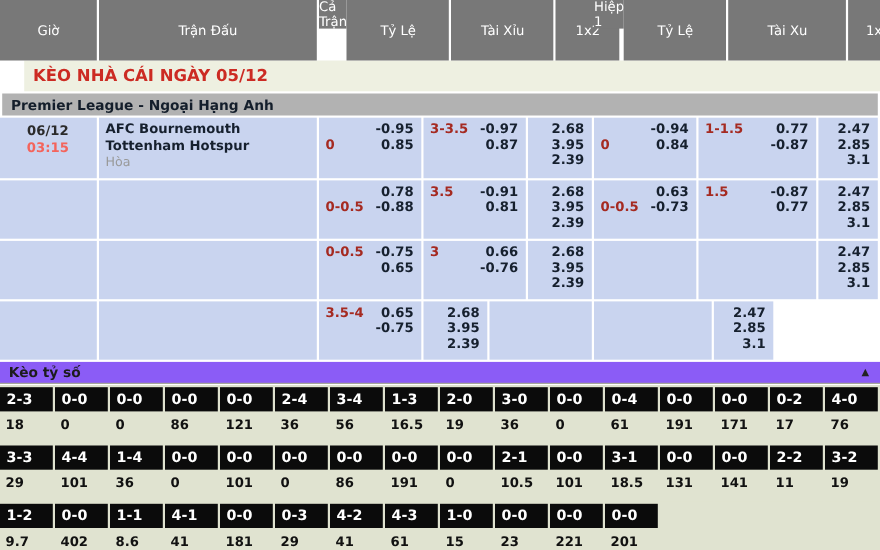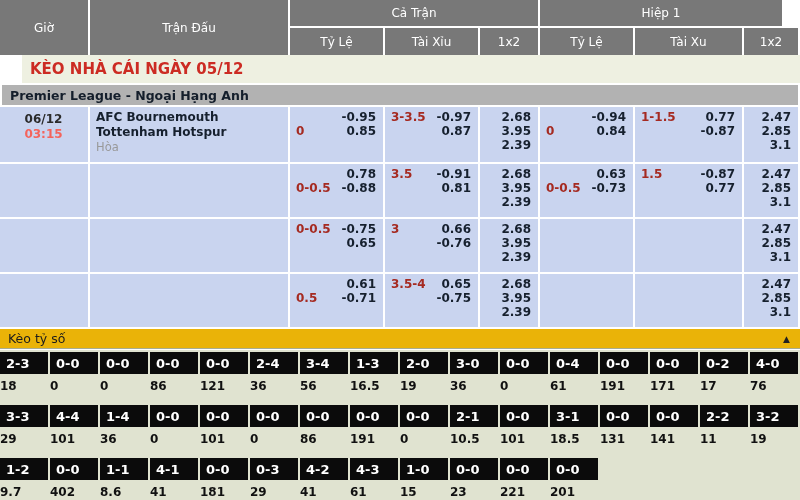--- a/index.html
+++ b/index.html
@@ -7,21 +7,21 @@
   .app { width: 800px; height: 500px; overflow: hidden; position: relative;
          font-family: "DejaVu Sans", sans-serif; background: #fff; }
 
   
   .hdr { display: flex; height: 55px; background: #fff; }
   .hdr > * + * { margin-left: 2px; }
   .hcell { background: #787878; color: #fff; font-size: 12px;
            display: flex; align-items: center; justify-content: center; }
   .w-gio   { width: 88px; }
   .w-match { width: 198px; }
-  .hgroup  { display: flex; flex-direction: column; }
+  .hgroup  { display: flex; flex-direction: row; }
   .hg-ft   { width: 248px; }
   .hg-h1   { width: 242px; }
   .hgroup .top { height: 26px; margin-bottom: 2px; }
   .hsub { display: flex; flex: 1; }
   .hsub > * + * { margin-left: 2px; }
   .hsub .hcell { flex: none; }
   .w-hcap { width: 93px; }
   .w-ou   { width: 93px; }
   .w-x2ft { width: 58px; }
   .w-ou1  { width: 107px; }
@@ -46,33 +46,33 @@
   .mdate { color: #2b2b2b; line-height: 15px; }
   .mtime { color: #f4645c; line-height: 15px; }
   .team { line-height: 15px; white-space: nowrap; }
   .hoa  { line-height: 14px; font-weight: normal; color: #999; font-size: 11.5px; }
   .oline { display: flex; line-height: 14px; }
   .oline.rt { justify-content: flex-end; }
   .hcap { color: #a52a21; }
   .oval { margin-left: auto; }
 
   
-  .keo-bar { height: 20px; background: #eab308; margin-top: 1px;
+  .keo-bar { height: 20px; background: #8b5cf6; margin-top: 1px;
              display: flex; align-items: center; padding: 0 10px 0 8px;
-             font-weight: normal; font-size: 12.5px; color: #1c1c1c;
+             font-weight: bold; font-size: 12.5px; color: #1c1c1c;
              border-bottom: 1px solid #a8ad93; }
   .keo-bar .arrow { margin-left: auto; font-size: 9px; color: #222; }
   .score-table { background: #e0e3d0; margin-top: 1px; }
   .srow { display: flex; }
   .scol { width: 48px; margin-right: 2px; background: #e0e3d0; }
   .sscore { height: 22px; background: #0b0b0b; color: #fff; font-weight: bold;
             font-size: 13px; display: flex; align-items: center;
             padding-left: 6px; margin-top: 2px; }
   .sval { height: 29px; font-weight: bold; font-size: 12px; color: #111;
-          padding: 5px 0 0 0; }
+          padding: 5px 0 0 5px; }
   .srow.partial .sscore { height: 8px; margin-top: 2px; }
 </style>
 </head>
 <body>
 
 <div class="app">
 
   <div class="hdr">
     <div class="hcell w-gio full">Giờ</div>
     <div class="hcell w-match full">Trận Đấu</div>
@@ -246,30 +246,20 @@
         <div class="ocell w-ou1"></div>
         <div class="ocell w-x2h1">
           <div class="oline rt">2.47</div>
           <div class="oline rt">2.85</div>
           <div class="oline rt">3.1</div>
         </div>
       </div>
       <div class="odds-row">
         <div class="ocell w-gio time"></div>
         <div class="ocell w-match"></div>
-        <div class="ocell w-hcap">
-          <div class="oline">
-            <span class="hcap"></span>
-            <span class="oval">0.61</span>
-          </div>
-          <div class="oline">
-            <span class="hcap">0.5</span>
-            <span class="oval">-0.71</span>
-          </div>
-        </div>
         <div class="ocell w-ou">
           <div class="oline">
             <span class="hcap">3.5-4</span>
             <span class="oval">0.65</span>
           </div>
           <div class="oline">
             <span class="hcap"></span>
             <span class="oval">-0.75</span>
           </div>
         </div>

